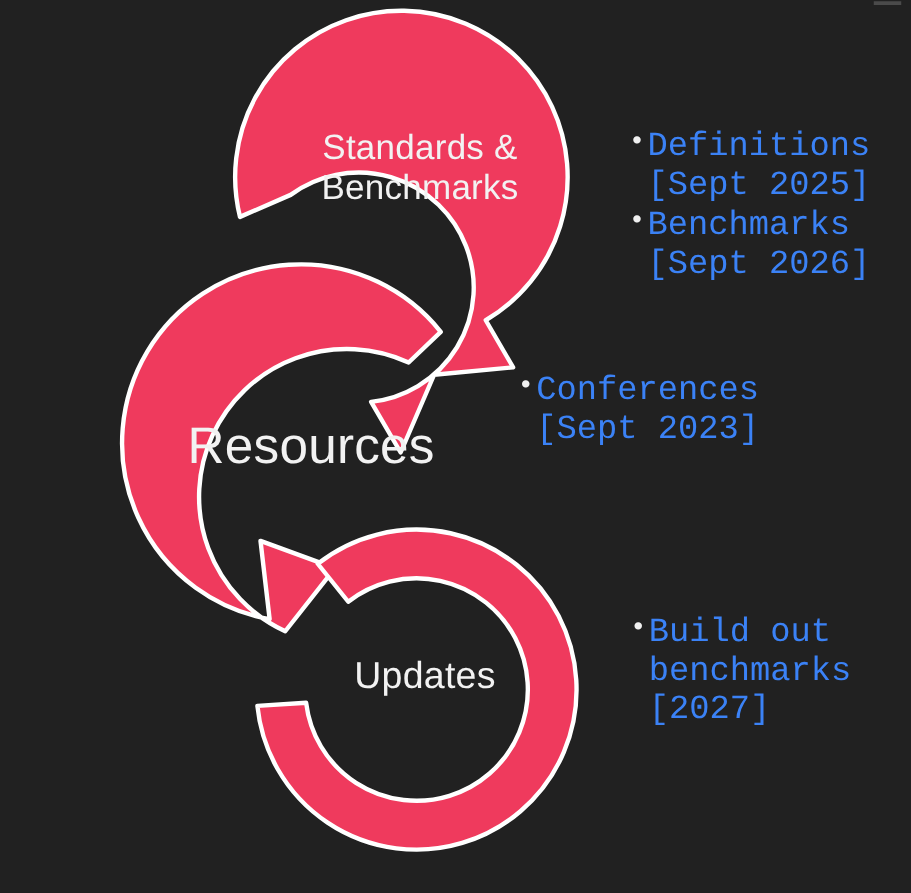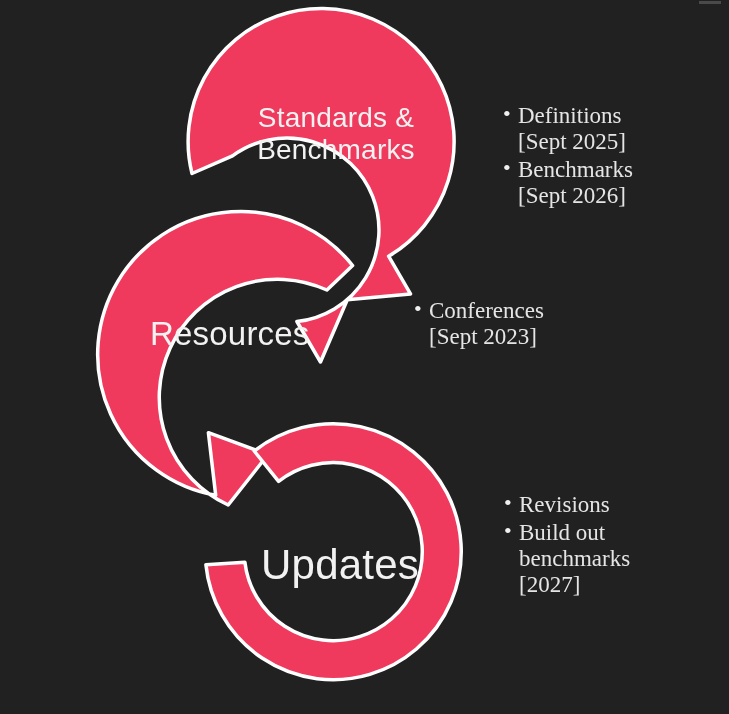--- a/index.html
+++ b/index.html
@@ -35,37 +35,36 @@
     white-space: pre-line;
   }
   #title-standards {
     left: 228px;
     top: 102px;
     width: 216px;
     font-size: 28px;
   }
   #title-resources {
     left: 150px;
-    top: 315px;
+    top: 333px;
     width: 186px;
-    font-size: 33px;
+    font-size: 41px;
     text-align: left;
   }
   #title-updates {
     left: 255px;
     top: 524px;
     width: 170px;
-    font-size: 42px;
-    margin-top: 17px;
+    font-size: 30px;
   }
   .bullet-group {
     position: absolute;
-    color: #e5e5e5;
-    font-family: Liberation Serif, serif;
-    font-size: 23px;
+    color: #3b82f6;
+    font-family: Liberation Mono, monospace;
+    font-size: 27px;
     line-height: 1.13;
   }
   #bullets-standards { left: 503px; top: 103px; width: 200px; }
   #bullets-resources { left: 414px; top: 298px; width: 200px; }
   #bullets-updates   { left: 504px; top: 492px; width: 200px; }
   .bullet-item {
     display: block;
     position: relative;
     padding-left: 15px;
     margin: 0 0 2px 0;
@@ -150,19 +149,18 @@
     <span class="bullet-item">Benchmarks
 [Sept 2026]</span>
   </div>
 
   <div class="bullet-group" id="bullets-resources">
     <span class="bullet-item">Conferences
 [Sept 2023]</span>
   </div>
 
   <div class="bullet-group" id="bullets-updates">
-    <span class="bullet-item">Revisions</span>
     <span class="bullet-item">Build out
 benchmarks
 [2027]</span>
   </div>
 
 </div>
 
 </body></html>

